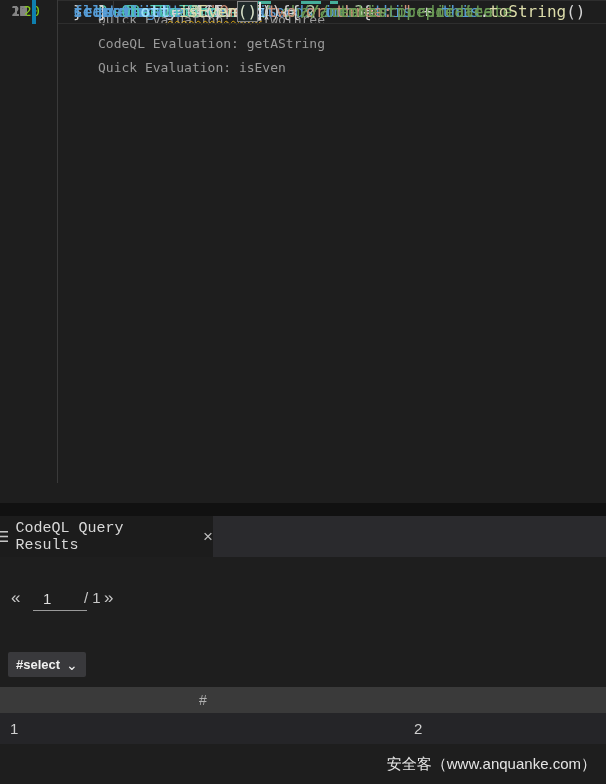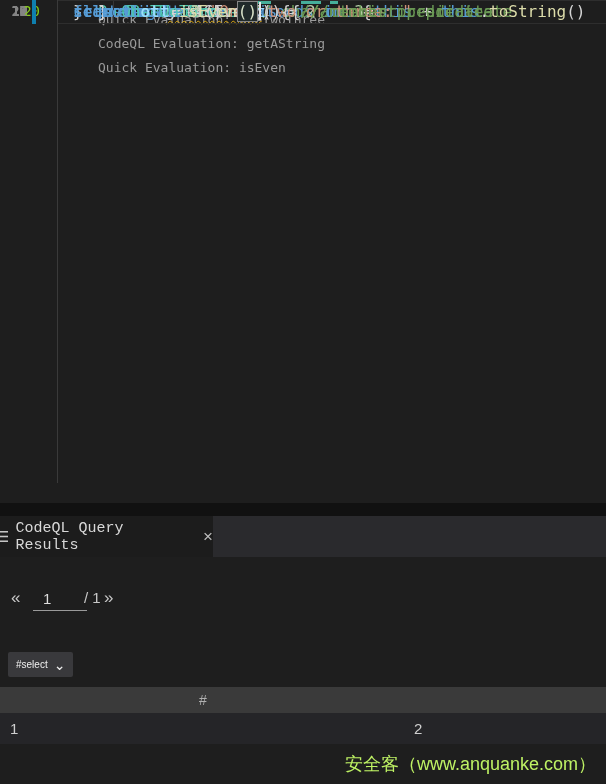--- a/index.html
+++ b/index.html
@@ -43,33 +43,33 @@
   #pg-prev{left:11px;} #pg-next{left:104px;}
   #pg-input{position:absolute;left:33px;top:586px;width:44px;height:24px;background:transparent;
        border:none;border-bottom:1px solid #9a9a9a;color:#dddddd;font-size:15px;
        font-family:"Liberation Sans",sans-serif;padding:0 0 0 10px;outline:none;}
   #pg-of{position:absolute;left:84px;top:586px;font-size:15px;color:#c8c8c8;line-height:24px;}
   #pg-status{position:absolute;left:155px;top:586px;right:0;font-size:15px;color:#c8c8c8;
        line-height:24px;white-space:nowrap;overflow:hidden;}
 
   #select-dd{position:absolute;left:8px;top:652px;height:25px;background:#39393c;border-radius:2px;
        display:inline-flex;align-items:center;padding:0 8px;cursor:pointer;}
-  #select-dd .dd-label{font-size:10px;color:#f0f0f0;}
+  #select-dd .dd-label{font-size:13px;color:#f0f0f0;font-weight:bold;}
   #select-dd .dd-chevron{font-size:14px;color:#f0f0f0;margin-left:6px;line-height:10px;}
 
   #tbl-header{position:absolute;left:0;top:687px;width:606px;height:26px;background:#3a3a3a;}
   #tbl-header .hcell{position:absolute;left:0;top:0;width:406px;text-align:center;
        line-height:26px;font-size:14px;color:#b0b0b0;}
   #tbl-body{position:absolute;left:0;top:713px;width:606px;}
   .trow{position:relative;width:606px;height:31px;background:#252528;}
   .tcell{position:absolute;top:0;line-height:31px;font-size:15px;color:#cfcfcf;}
   .tcell.c0{left:10px;} .tcell.c1{left:414px;}
 
   #watermark{position:absolute;right:10px;top:752px;height:24px;line-height:24px;
-       font-size:18px;color:#bef264;}
+       font-size:15px;color:#e5e5e5;}
 </style>
 </head>
 <body>
 
 <div id="root">
 
   <div id="editor">
     <div id="gutter-guide"></div>
     <div id="rows">
         <div class="row partial">

